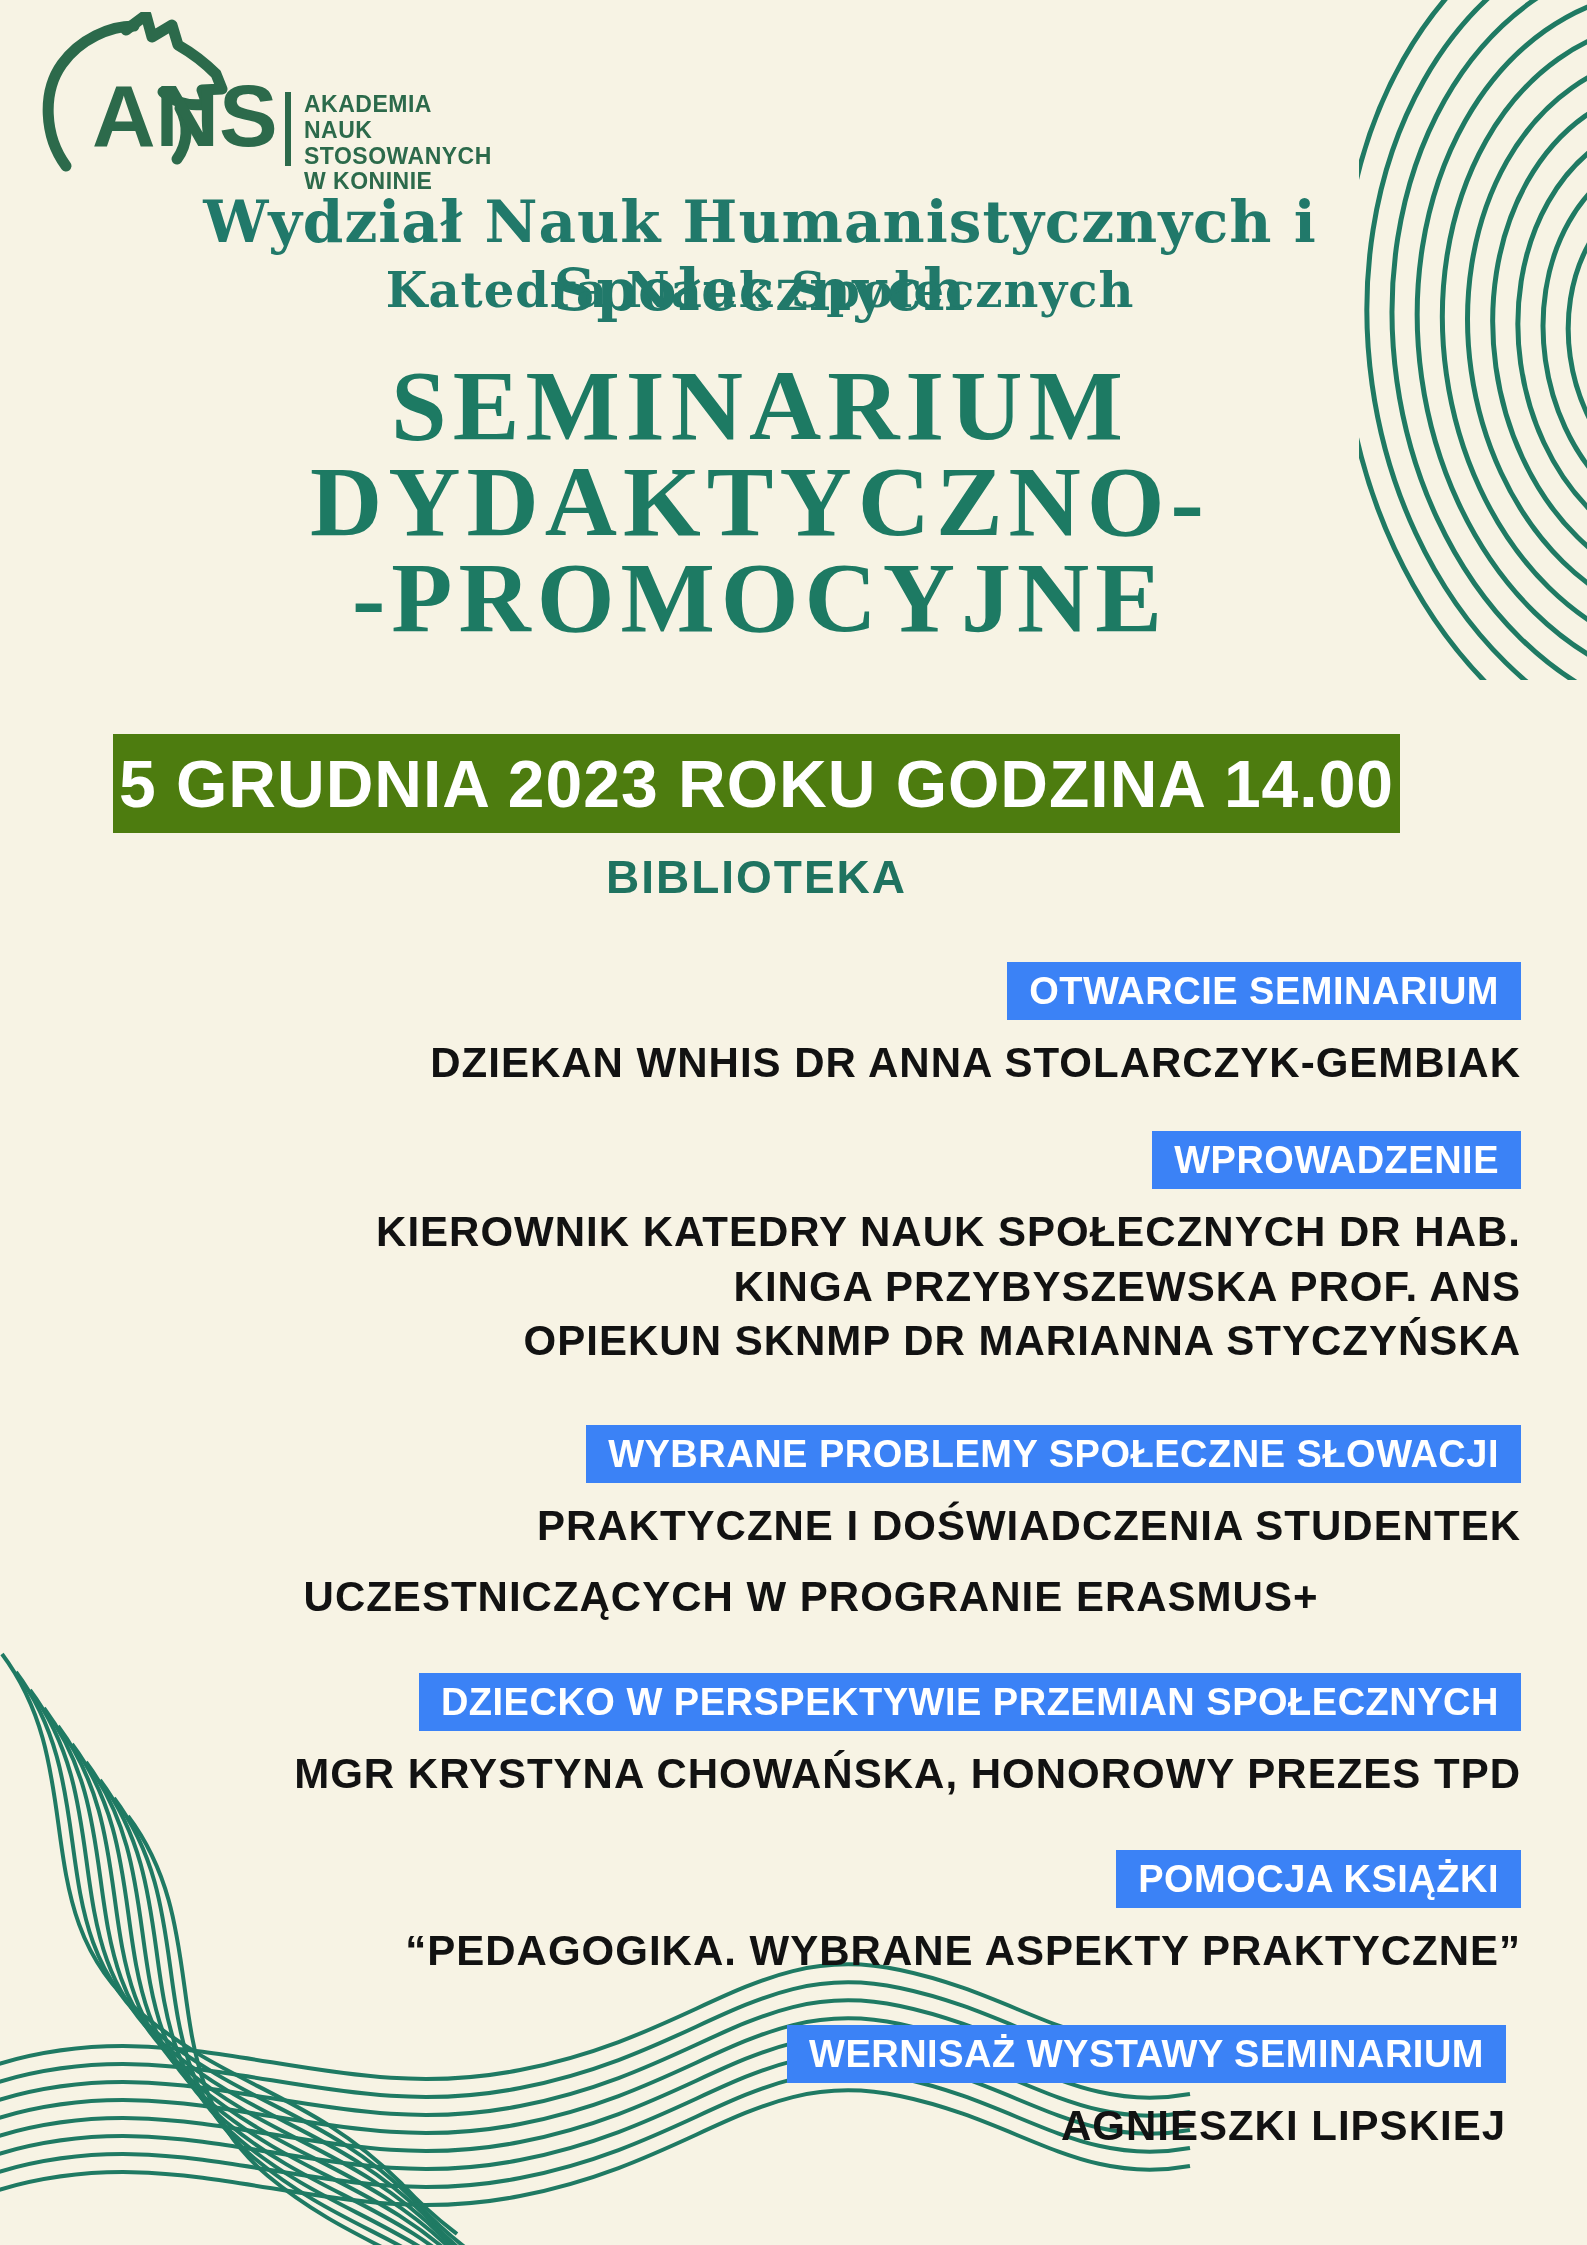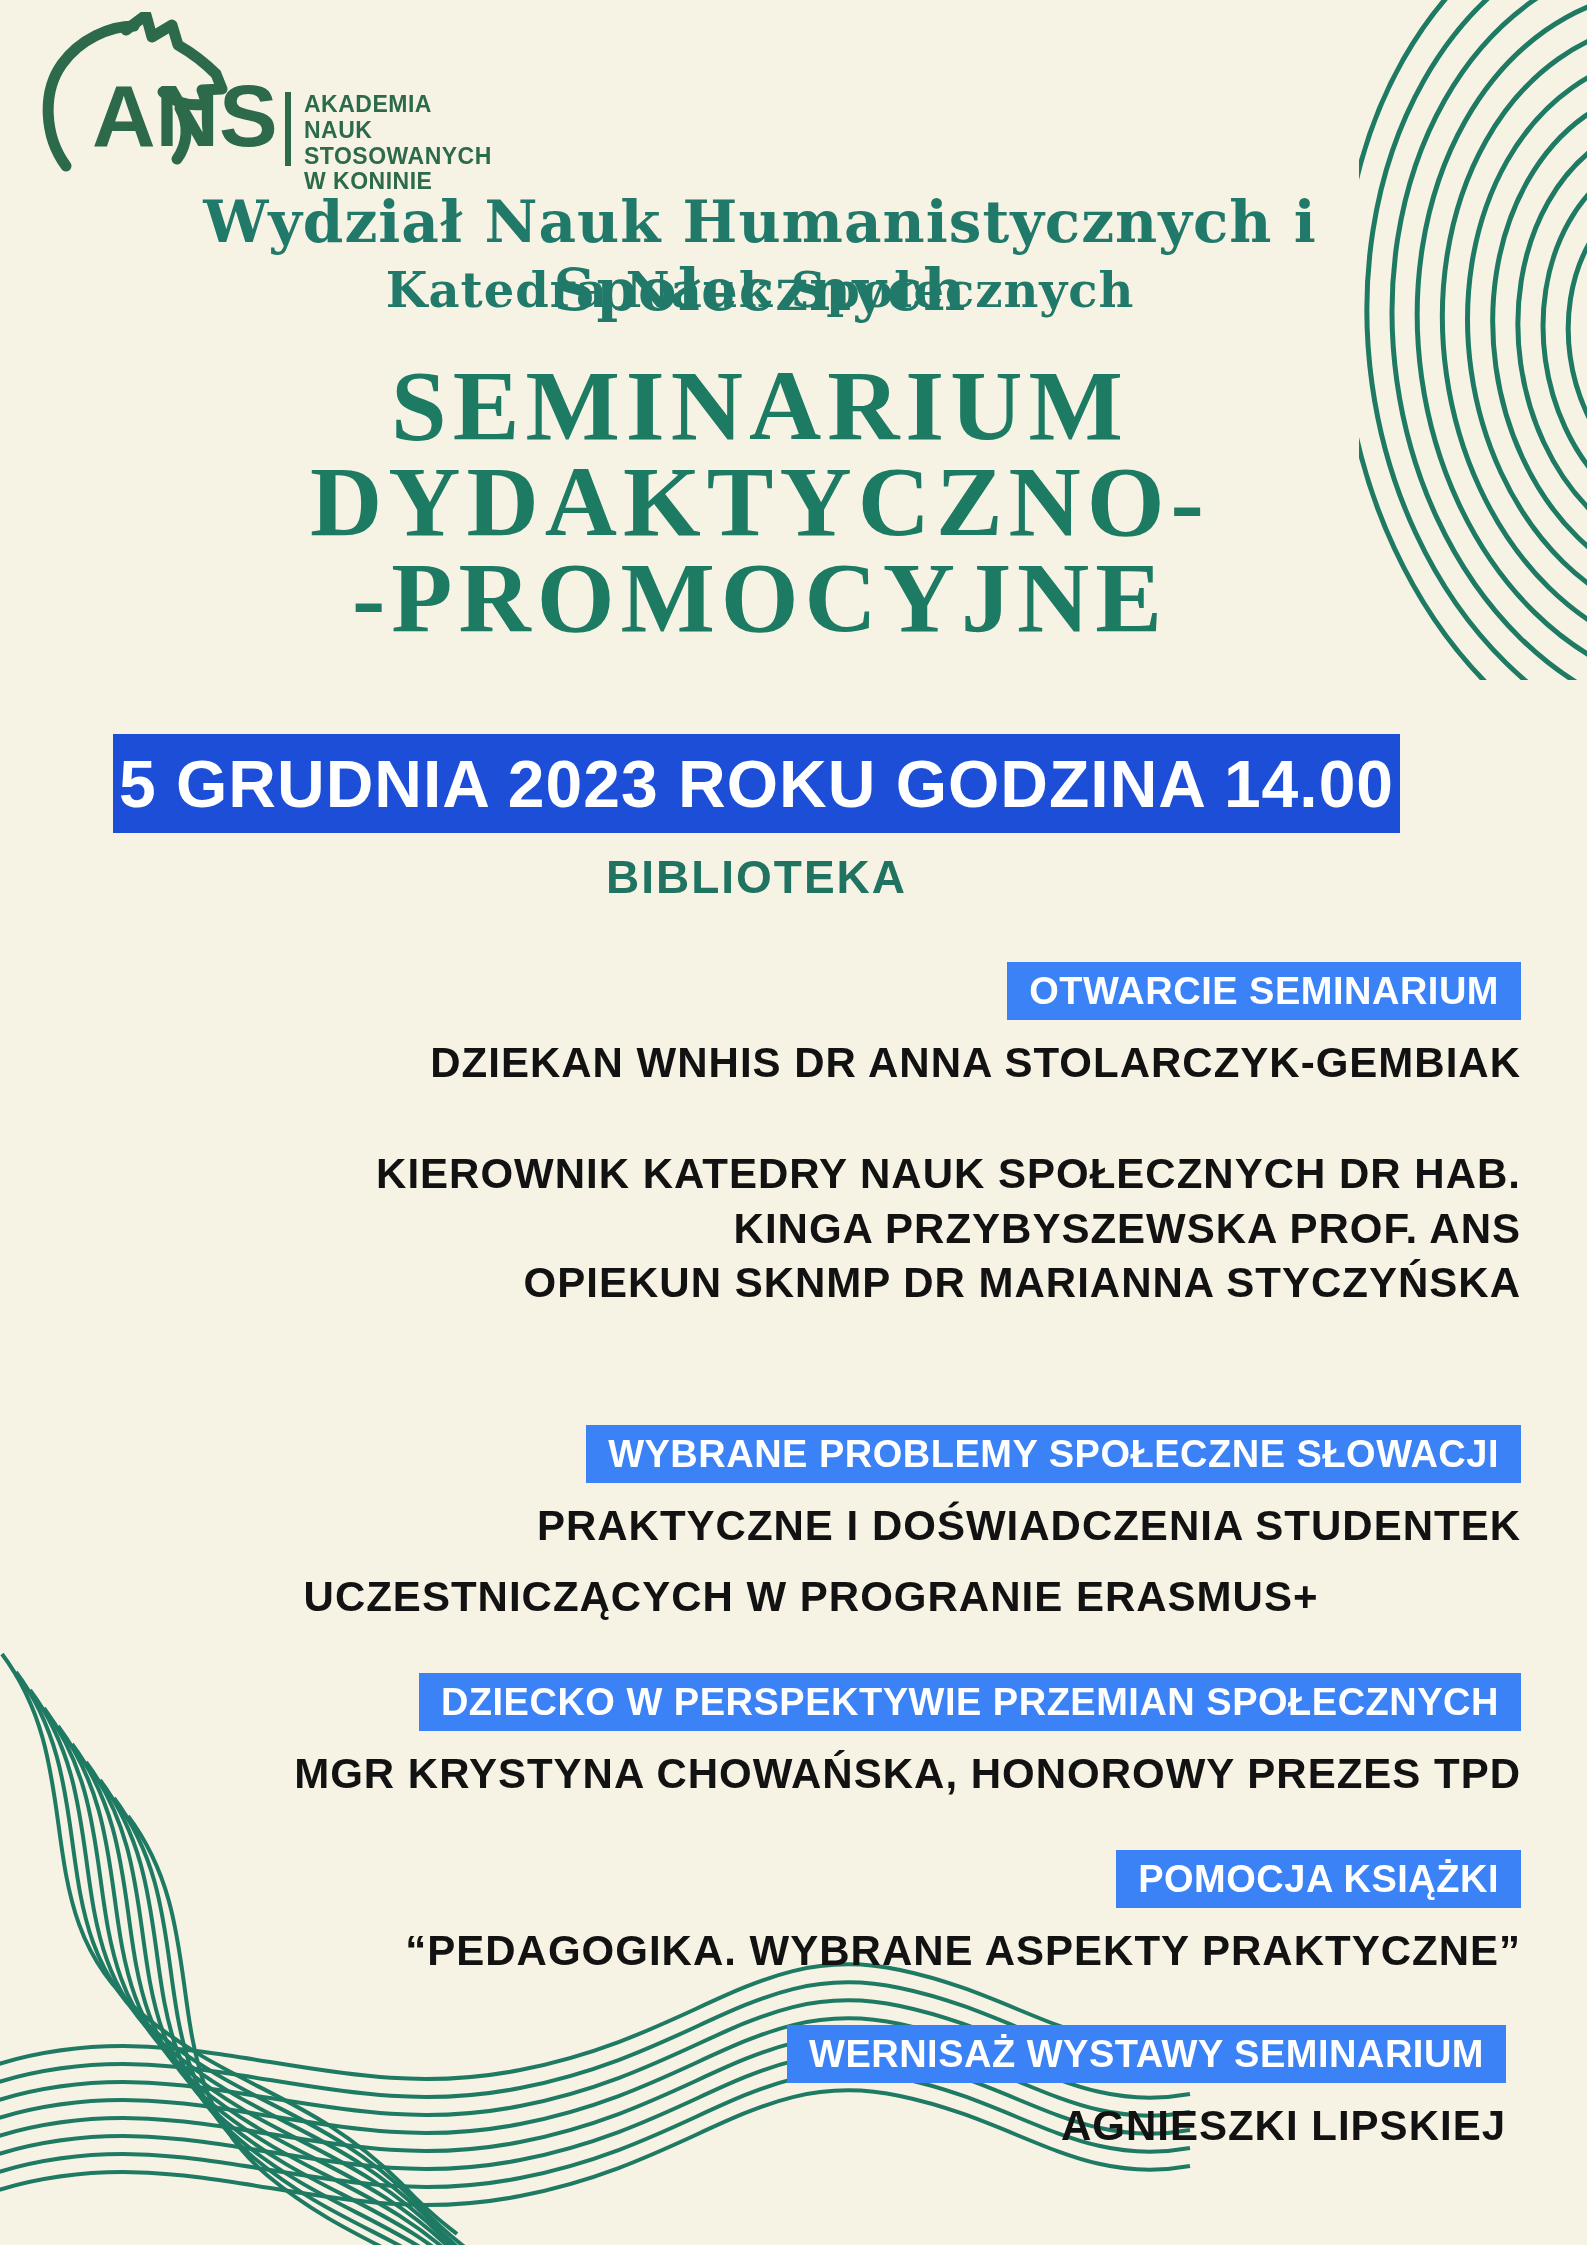--- a/index.html
+++ b/index.html
@@ -45,21 +45,21 @@
   .title{
     top:358px;margin:0;
     font-family:"Liberation Serif","DejaVu Serif",serif;
     font-size:100px;line-height:.96;font-weight:bold;
     color:#1d7a63;letter-spacing:6px;
   }
 
   
   .date-banner{
     position:absolute;left:113px;top:734px;width:1287px;height:99px;
-    background:#1d4ed8;color:#ffffff;
+    background:#4d7c0f;color:#ffffff;
     display:flex;align-items:center;justify-content:center;
     font-size:66px;font-weight:bold;letter-spacing:1px;white-space:nowrap;
   }
   .location{
     position:absolute;left:113px;top:850px;width:1287px;text-align:center;
     color:#1f7360;font-size:46px;font-weight:bold;letter-spacing:2px;
   }
   .program-label{
     position:absolute;left:163px;top:898px;
     color:#121212;font-size:52px;font-weight:bold;letter-spacing:2px;
@@ -159,20 +159,21 @@
 
   <div class="date-banner">5 GRUDNIA 2023 ROKU GODZINA 14.00</div>
   <div class="location">BIBLIOTEKA</div>
 
   <section class="item i1">
     <div class="banner">OTWARCIE SEMINARIUM</div>
     <div class="line">DZIEKAN WNHIS DR ANNA STOLARCZYK-GEMBIAK</div>
   </section>
 
   <section class="item i2">
+    <div class="banner">WPROWADZENIE</div>
     <div class="line">KIEROWNIK KATEDRY NAUK SPOŁECZNYCH DR HAB.</div>
     <div class="line" style="margin-top:0;">KINGA PRZYBYSZEWSKA PROF. ANS</div>
     <div class="line" style="margin-top:0;">OPIEKUN SKNMP DR MARIANNA STYCZYŃSKA</div>
   </section>
 
   <section class="item i3">
     <div class="banner">WYBRANE PROBLEMY SPOŁECZNE SŁOWACJI</div>
     <div class="line">PRAKTYCZNE I DOŚWIADCZENIA STUDENTEK</div>
     <div class="line" style="margin-top:16px;text-align:center;">UCZESTNICZĄCYCH W PROGRANIE ERASMUS+</div>
   </section>

